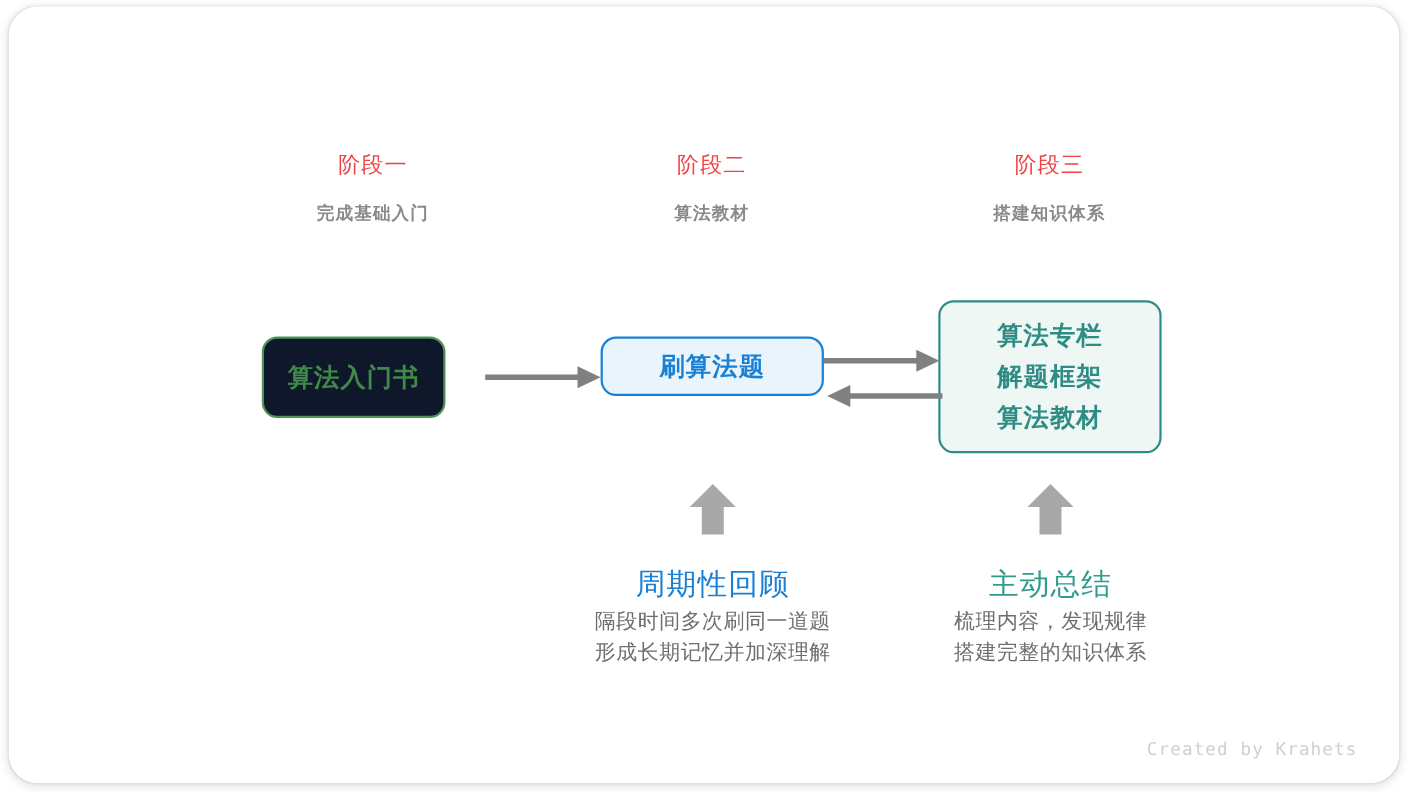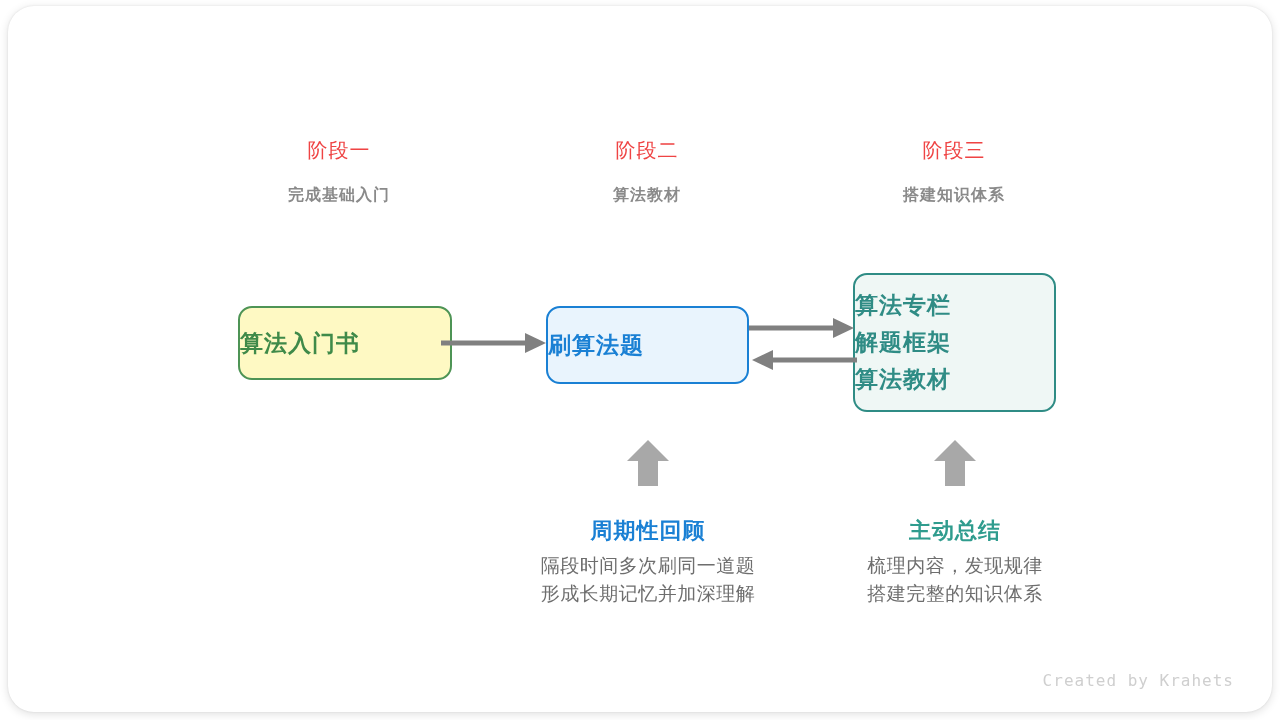--- a/index.html
+++ b/index.html
@@ -44,37 +44,38 @@
     line-height: 30px;
     margin-top: 16px;
   }
 
   .node {
     position: absolute;
     box-sizing: border-box;
     border-radius: 14px;
     display: flex;
     flex-direction: column;
+    align-items: center;
     justify-content: center;
     font-weight: bold;
     font-size: 23px;
     letter-spacing: 1px;
   }
   .node .line { line-height: 37px; }
 
   #node-book {
     left: 230px; top: 300px;
-    width: 214px; height: 74px;
-    background: #fef9c3;
+    width: 167px; height: 74px;
+    background: #0f172a;
     border: 2px solid #4e9455;
     color: #3f8a49;
   }
   #node-practice {
     left: 538px; top: 300px;
-    width: 203px; height: 78px;
+    width: 203px; height: 54px;
     background: #e9f4fd;
     border: 2px solid #1a80d4;
     color: #1a80d4;
   }
   #node-resources {
     left: 845px; top: 267px;
     width: 203px; height: 139px;
     background: #eff7f5;
     border: 2px solid #2f8c85;
     color: #2f8c85;
@@ -84,22 +85,22 @@
   .conn line, .conn polygon { }
 
   .uparrow { position: absolute; }
 
   .annot {
     position: absolute;
     width: 300px;
     text-align: center;
   }
   .annot .head {
-    font-size: 22px;
-    font-weight: bold;
+    font-size: 27px;
+    font-weight: normal;
     letter-spacing: 1px;
     line-height: 26px;
   }
   .annot .desc {
     margin-top: 8px;
     font-size: 19px;
     color: #6e6e6e;
     line-height: 28px;
     letter-spacing: 0.5px;
   }

